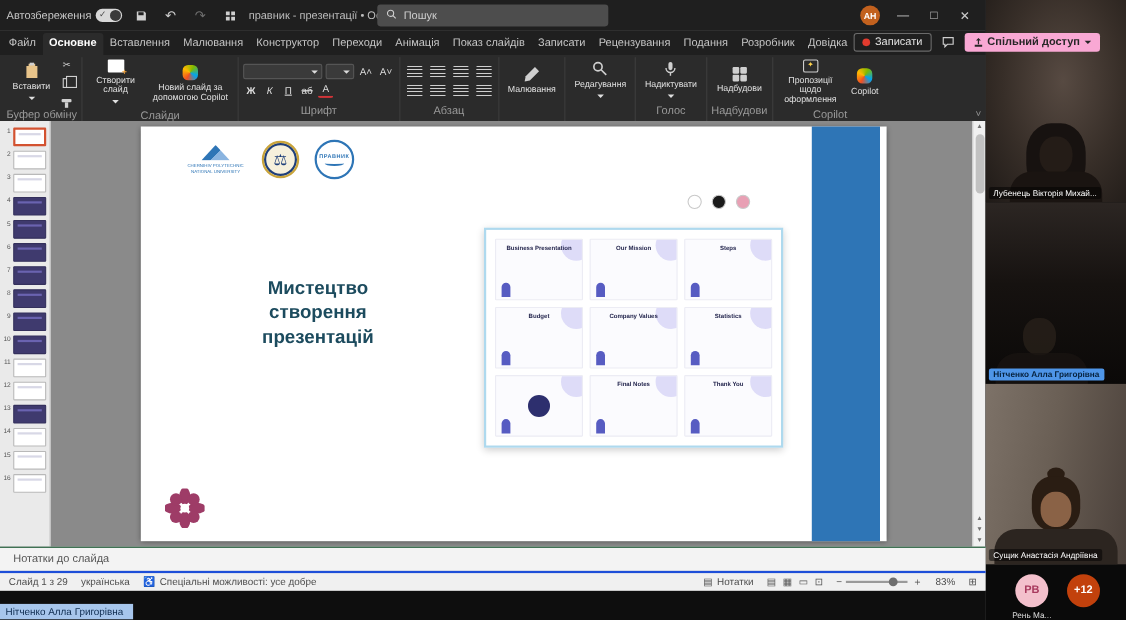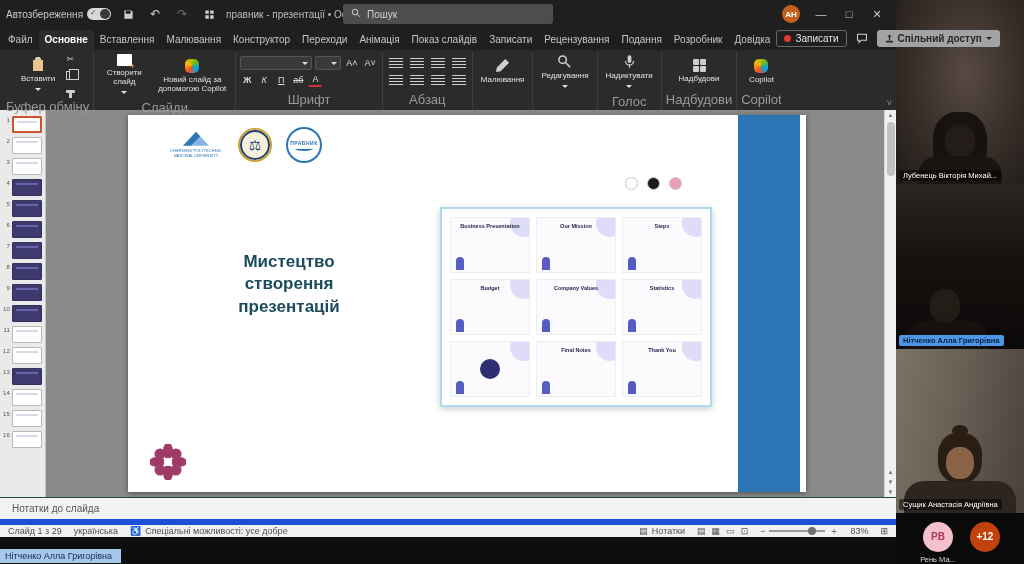--- a/index.html
+++ b/index.html
@@ -23,29 +23,29 @@
 .avatar{width:18px;height:18px;border-radius:50%;background:#c2611e;color:#fff;font-size:8px;font-weight:bold;display:flex;align-items:center;justify-content:center;margin-right:6px}
 .winbtn{width:26px;height:28px;display:flex;align-items:center;justify-content:center;color:#c8c8c8;font-size:11px}
 
 
 .tabs{position:absolute;top:28px;left:0;width:896px;height:22px;background:#1f1f1f;display:flex;align-items:flex-end;padding:0 2px;color:#c6c6c6;font-size:10px;z-index:4}
 .rtab{padding:4px 6px 5px;white-space:nowrap;border-radius:3px 3px 0 0}
 .rtab.active{background:#2b2b2b;color:#fff;font-weight:bold}
 .tabctrl{margin-left:auto;display:flex;align-items:center;gap:5px;padding:0 2px 2px 0}
 .recbtn{display:flex;align-items:center;gap:4px;border:1px solid #6a6a6a;border-radius:3px;padding:2px 7px;color:#e3e3e3;white-space:nowrap}
 .reddot{width:7px;height:7px;border-radius:50%;background:#e23b2e}
-.sharebtn{display:flex;align-items:center;gap:4px;background:#a3a3a3;color:#262626;font-weight:bold;border-radius:3px;padding:3px 8px;white-space:nowrap}
+.sharebtn{display:flex;align-items:center;gap:4px;background:#f9a8d4;color:#262626;font-weight:bold;border-radius:3px;padding:3px 8px;white-space:nowrap}
 .dd{width:0;height:0;border:3px solid transparent;border-top-color:currentColor;margin-top:3px;display:inline-block}
 
 
 .ribbon{position:absolute;top:50px;left:0;width:896px;height:60px;background:#2b2b2b;display:flex;align-items:stretch;padding:2px 2px 0;color:#ddd;z-index:3}
 .rgroup{display:flex;flex-direction:column;align-items:center;padding:0 4px;min-width:0}
 .rgroup+.rgroup{border-left:1px solid #3d3d3d}
 .rgc{flex:1;display:flex;align-items:center;gap:3px}
-.glabel{font-size:13px;color:#9a9a9a;padding:1px 0 3px;white-space:nowrap}
+.glabel{font-size:10px;color:#9a9a9a;padding:1px 0 3px;white-space:nowrap}
 .bigbtn{display:flex;flex-direction:column;align-items:center;justify-content:center;gap:2px;padding:2px 4px;border-radius:3px;font-size:8px;text-align:center;line-height:1.15;color:#e0e0e0}
 .bigbtn svg{display:block}
 .smallcol{display:flex;flex-direction:column;gap:2px;justify-content:center}
 .sicon{width:16px;height:14px;display:flex;align-items:center;justify-content:center;font-size:9px;color:#cfcfcf;border-radius:2px}
 .copysq{width:8px;height:9px;border:1px solid #cfcfcf;position:relative}
 .copysq::after{content:"";position:absolute;left:2px;top:-3px;width:8px;height:9px;border:1px solid #cfcfcf;background:#2b2b2b}
 .brush{width:9px;height:3px;background:#cfcfcf;border-radius:1px;position:relative}
 .brush::after{content:"";position:absolute;left:3px;top:3px;width:3px;height:5px;background:#cfcfcf}
 .fontrows{display:flex;flex-direction:column;gap:3px}
 .frow{display:flex;align-items:center;gap:3px}
@@ -97,21 +97,21 @@
 .tgrid{width:100%;height:100%;display:grid;grid-template-columns:repeat(3,1fr);grid-template-rows:repeat(3,1fr);gap:6px}
 .gcell{background:#fbfbfe;border:1px solid #ececf4;position:relative;overflow:hidden;border-radius:1px}
 .gcell::before{content:"";position:absolute;right:-9px;top:-9px;width:28px;height:28px;border-radius:50%;background:#dedcf8}
 .gcell::after{content:"";position:absolute;left:5px;bottom:2px;width:8px;height:13px;background:#575cc2;border-radius:4px 4px 0 0}
 .gtitle{position:relative;margin:5px 4px 0;text-align:center;font-size:5.5px;font-weight:bold;color:#23254d;z-index:1;line-height:1.2}
 .gbadge{position:absolute;left:50%;top:50%;transform:translate(-50%,-50%);width:20px;height:20px;border-radius:50%;background:#2d2f6e;z-index:1}
 .flower{position:absolute;left:22px;bottom:12px}
 
 
 .notes{position:absolute;top:497px;left:0;width:896px;height:22px;background:#f3f3f3;border-top:1px solid #14532d;display:flex;align-items:center;padding:0 12px;font-size:10px;color:#555;z-index:3}
-.status{position:absolute;top:519px;left:0;width:896px;height:18px;background:#f0f0f0;border-top:6px solid #1d4ed8;display:flex;align-items:center;font-size:9px;color:#4e4e4e;padding:0 8px;gap:12px;z-index:3}
+.status{position:absolute;top:519px;left:0;width:896px;height:18px;background:#f0f0f0;border-top:2px solid #1d4ed8;display:flex;align-items:center;font-size:9px;color:#4e4e4e;padding:0 8px;gap:12px;z-index:3}
 .sgrow{flex:1}
 .sitem{display:flex;align-items:center;gap:4px;white-space:nowrap}
 .viewicons{display:flex;gap:6px;font-size:9px;color:#555}
 .ztrack{width:56px;height:2px;background:#9a9a9a;position:relative}
 .zthumb{position:absolute;left:68%;top:-3px;width:8px;height:8px;border-radius:50%;background:#6e6e6e}
 
 
 .strip{position:absolute;top:537px;left:0;width:896px;height:27px;background:#0e0e0e}
 .sharer{position:absolute;left:0;top:549px;background:#a7c6ec;color:#0d2b4e;font-size:9px;padding:2px 9px 2px 5px;z-index:9;white-space:nowrap}
 
@@ -366,20 +366,24 @@
                 <span></span>
               </span>
             <span>Надбудови</span>
           </div>
         </div>
         <div class="glabel">Надбудови</div>
       </div>
 
       <div class="rgroup">
         <div class="rgc">
+          <div class="bigbtn" style="max-width:60px">
+            <span class="sparkrect">✦</span>
+            <span>Пропозиції щодо оформлення</span>
+          </div>
           <div class="bigbtn">
             <span class="cpi"></span>
             <span>Copilot</span>
           </div>
         </div>
         <div class="glabel">Copilot</div>
       </div>
 
       <span class="ribcollapse">˅</span>
     </div>

